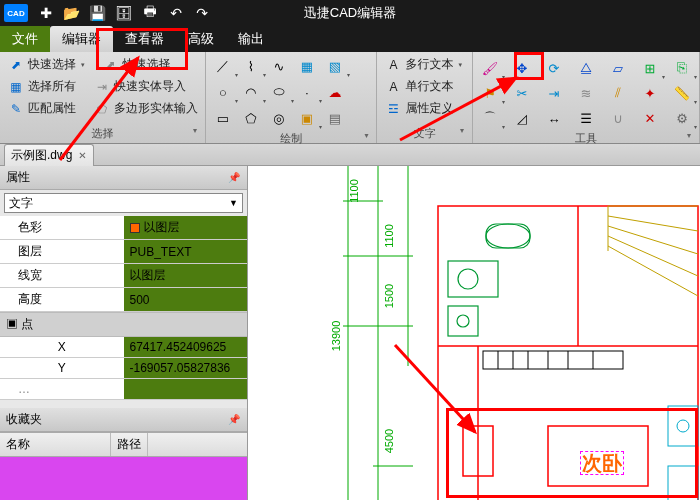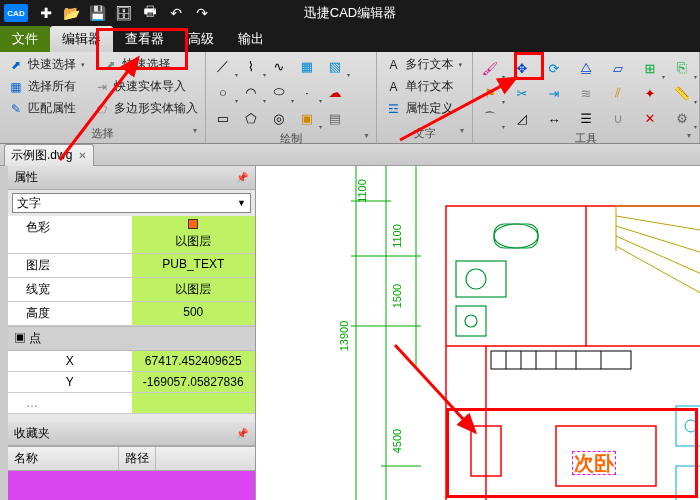--- a/index.html
+++ b/index.html
@@ -30,31 +30,31 @@
   .icon-grid { display: grid; grid-template-columns: repeat(5, 22px); grid-auto-rows: 22px; gap: 4px 6px; }
   .icon-btn { width: 22px; height: 22px; display: flex; align-items: center; justify-content: center; font-size: 13px; cursor: pointer; position: relative; }
   .icon-btn .mini-dd { position: absolute; right: -4px; bottom: -1px; font-size: 6px; color: #555; }
   
   
   .doctab-row { height: 22px; background: linear-gradient(#d8d8d8,#c8c8c8); display: flex; align-items: center; padding-left: 4px; border-bottom: 1px solid #999; }
   .doctab { background: linear-gradient(#f4f4f4,#e4e4e4); border: 1px solid #999; border-bottom: none; padding: 2px 6px; font-size: 12px; display: flex; align-items: center; gap: 6px; border-radius: 3px 3px 0 0; }
   .doctab .x { font-size: 10px; color: #666; cursor: pointer; }
   
   
-  .main { display: flex; height: calc(500px - 26px - 26px - 92px - 22px); margin-left: 8px; }
+  .main { display: flex; height: calc(500px - 26px - 26px - 92px - 22px); }
   .left-panel { width: 248px; background: #e8e8e8; border-right: 1px solid #999; display: flex; flex-direction: column; }
   .panel-head { background: linear-gradient(#e0e0e0,#c8c8c8); padding: 3px 6px; font-size: 12px; border-bottom: 1px solid #aaa; display: flex; justify-content: space-between; align-items: center; }
   .panel-head .pin { font-size: 10px; color: #555; }
   .combo { margin: 3px 4px; height: 20px; border: 1px solid #888; background: #fff; font-size: 12px; display: flex; align-items: center; justify-content: space-between; padding: 0 4px; }
   .combo .dd { font-size: 9px; }
   .prop-grid { font-size: 12px; }
   .prop-cat { background: #d0d0d0; padding: 3px 6px; border-top: 1px solid #bbb; border-bottom: 1px solid #bbb; }
   .prop-row { display: flex; border-bottom: 1px solid #ccc; }
   .prop-row .k { width: 50%; padding: 3px 6px 3px 18px; background: #ffffff; }
-  .prop-row .v { width: 50%; padding: 3px 6px; background: #bef264; display: flex; align-items: center; gap: 4px; flex-direction: column; }
+  .prop-row .v { width: 50%; padding: 3px 6px; background: #4d7c0f; display: flex; align-items: center; gap: 4px; }
   .swatch { width: 10px; height: 10px; background: #ff6600; border: 1px solid #333; display: inline-block; }
   .fav-list { flex: 1; background: #d946ef; border-top: 1px solid #aaa; }
   .fav-head { display: flex; font-size: 12px; background: linear-gradient(#f0f0f0,#dcdcdc); border-bottom: 1px solid #aaa; }
   .fav-head span { padding: 3px 6px; border-right: 1px solid #bbb; }
   .fav-head .c1 { width: 45%; }
   
   
   .canvas { flex: 1; background: #fff; position: relative; overflow: hidden; }
   .canvas svg { position: absolute; top: 0; left: 0; }
   
@@ -326,21 +326,21 @@
       </g>
 
       <g fill="#00aa00" font-size="11" font-family="sans-serif">
         <text x="110" y="25" transform="rotate(-90 110 25)" text-anchor="middle">1100</text>
         <text x="145" y="70" transform="rotate(-90 145 70)" text-anchor="middle">1100</text>
         <text x="145" y="130" transform="rotate(-90 145 130)" text-anchor="middle">1500</text>
         <text x="92" y="170" transform="rotate(-90 92 170)" text-anchor="middle">13900</text>
         <text x="145" y="275" transform="rotate(-90 145 275)" text-anchor="middle">4500</text>
       </g>
     </svg>
-    <div class="room-label" style="left:316px; top:284px">
+    <div class="room-label" style="left:332px; top:284px">
       <span class="dotted">次卧</span>
     </div>
   </div>
 </div>
 
 <div class="anno" style="left:96px; top:28px; width:92px; height:42px"></div>
 <div class="anno" style="left:514px; top:52px; width:30px; height:28px"></div>
 <div class="anno" style="left:446px; top:408px; width:252px; height:90px"></div>
 <svg class="arrow" style="left:0;top:0" width="700" height="500">
   <defs>

